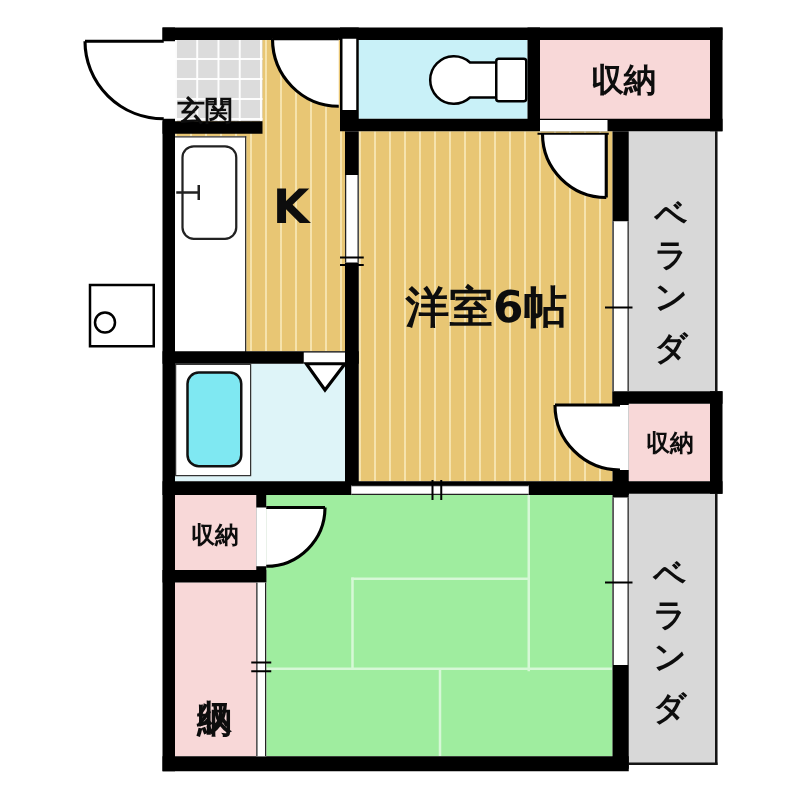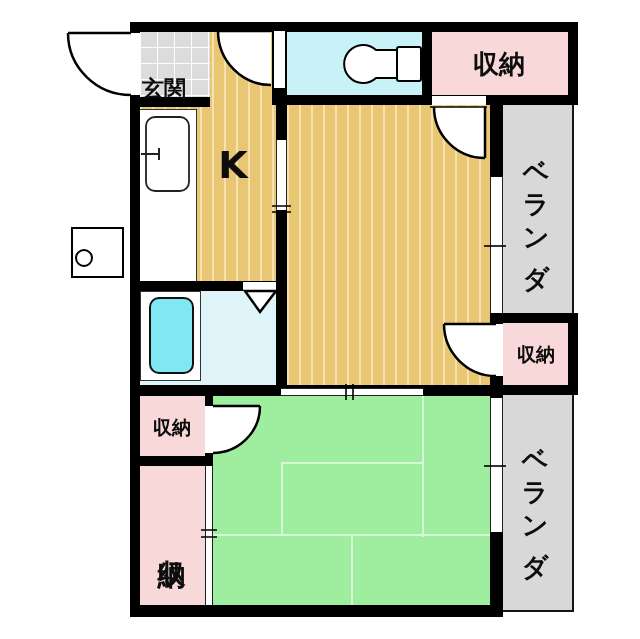--- a/index.html
+++ b/index.html
@@ -131,20 +131,21 @@
       <path d="M484,246 L506,246"></path>
       <path d="M484,466 L506,466"></path>
       <path d="M272,206 L291,206 M272,212 L291,212"></path>
       <path d="M346,384 L346,400 M353,384 L353,400"></path>
       <path d="M201,530 L217,530 M201,537 L217,537"></path>
     </g>
   </svg>
 
   <div class="lbl" style="left:164px;top:65px;font-size:22px;margin-top:24px;">玄関</div>
   <div class="lbl" style="left:233px;top:165px;font-size:38px;">K</div>
+  <div class="lbl" style="left:389px;top:246px;font-size:35px;">洋室6帖</div>
   <div class="lbl" style="left:499px;top:64px;font-size:26px;">収納</div>
   <div class="lbl" style="left:536px;top:355px;font-size:19px;">収納</div>
   <div class="lbl" style="left:172px;top:428px;font-size:19px;">収納</div>
   <div class="lbl vert" style="left:171px;top:539px;font-size:28px;letter-spacing:2px;">収納</div>
   <div class="lbl vert" style="left:537px;top:210px;font-size:26px;">ベランダ</div>
   <div class="lbl vert" style="left:536px;top:498px;font-size:26px;">ベランダ</div>
 
 </div>
 
 </body></html>

